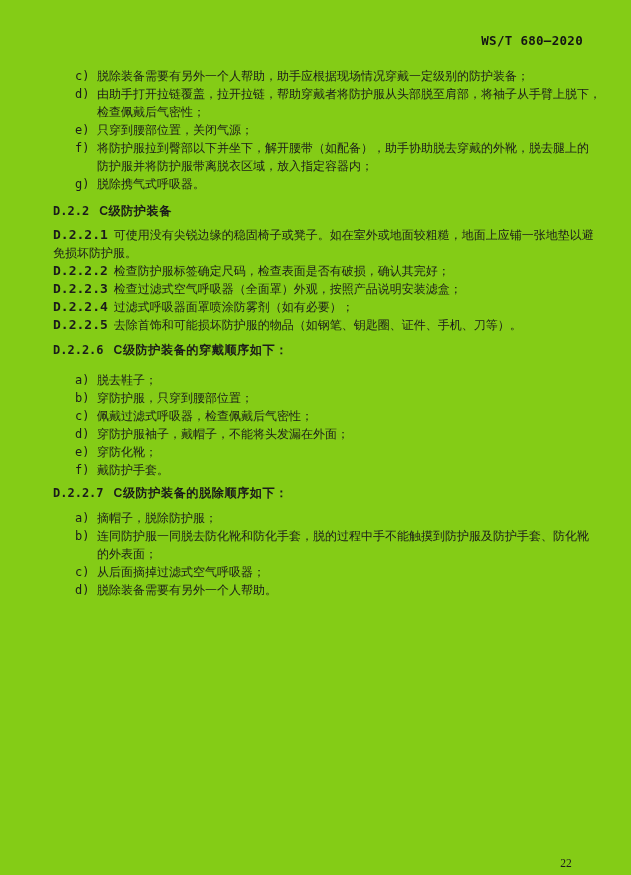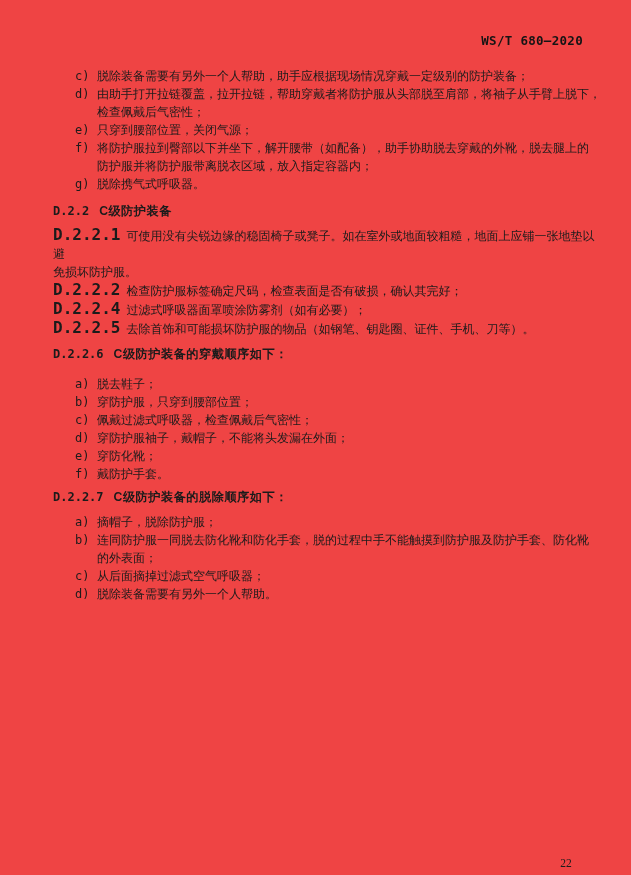--- a/index.html
+++ b/index.html
@@ -11,21 +11,21 @@
     width: 631px;
     height: 875px;
     font-family: "Liberation Serif", serif;
     font-size: 12px;
     color: #1b1b1b;
   }
   .page {
     position: relative;
     width: 631px;
     height: 875px;
-    background: #ef4444;
+    background: #84cc16;
     overflow: hidden;
   }
   .content {
     padding: 33px 28px 0 53px; 
   }
   
   .doc-header {
     text-align: right;
     line-height: 15px;
     padding-right: 20px;
@@ -72,21 +72,21 @@
     margin-top: 24px;
   }
   
   .clause-para {
     margin: 0;
     line-height: 18px;
   }
   .clause-num {
     font-family: "DejaVu Sans Mono", monospace;
     font-weight: bold;
-    font-size: 16px;
+    font-size: 13px;
     margin-right: 6px;
     white-space: nowrap;
   }
   .clause-text {
     white-space: pre-line; 
   }
   
   .m-list-intro   { margin-top: 18px; }
   .m-h-d22        { margin-top: 9px;  }
   .m-paras        { margin-top: 6px;  }
@@ -138,20 +138,21 @@
           <span class="li-text">脱除携气式呼吸器。</span>
         </div>
     </div>
 
     <div class="clause-heading m-h-d22"><span class="heading-number">D.2.2</span><span class="heading-title">C级防护装备</span></div>
 
     <div class="m-paras">
       <p class="clause-para"><span class="clause-num">D.2.2.1</span><span class="clause-text">可使用没有尖锐边缘的稳固椅子或凳子。如在室外或地面较粗糙，地面上应铺一张地垫以避
 免损坏防护服。</span></p>
       <p class="clause-para"><span class="clause-num">D.2.2.2</span><span class="clause-text">检查防护服标签确定尺码，检查表面是否有破损，确认其完好；</span></p>
+      <p class="clause-para"><span class="clause-num">D.2.2.3</span><span class="clause-text">检查过滤式空气呼吸器（全面罩）外观，按照产品说明安装滤盒；</span></p>
       <p class="clause-para"><span class="clause-num">D.2.2.4</span><span class="clause-text">过滤式呼吸器面罩喷涂防雾剂（如有必要）；</span></p>
       <p class="clause-para"><span class="clause-num">D.2.2.5</span><span class="clause-text">去除首饰和可能损坏防护服的物品（如钢笔、钥匙圈、证件、手机、刀等）。</span></p>
     </div>
 
     <div class="clause-heading m-h-d226"><span class="heading-number">D.2.2.6</span><span class="heading-title">C级防护装备的穿戴顺序如下：</span></div>
 
     <div class="list m-list-donning">
       <div class="list-item">
           <span class="li-label">a)</span>
           <span class="li-text">脱去鞋子；</span>

